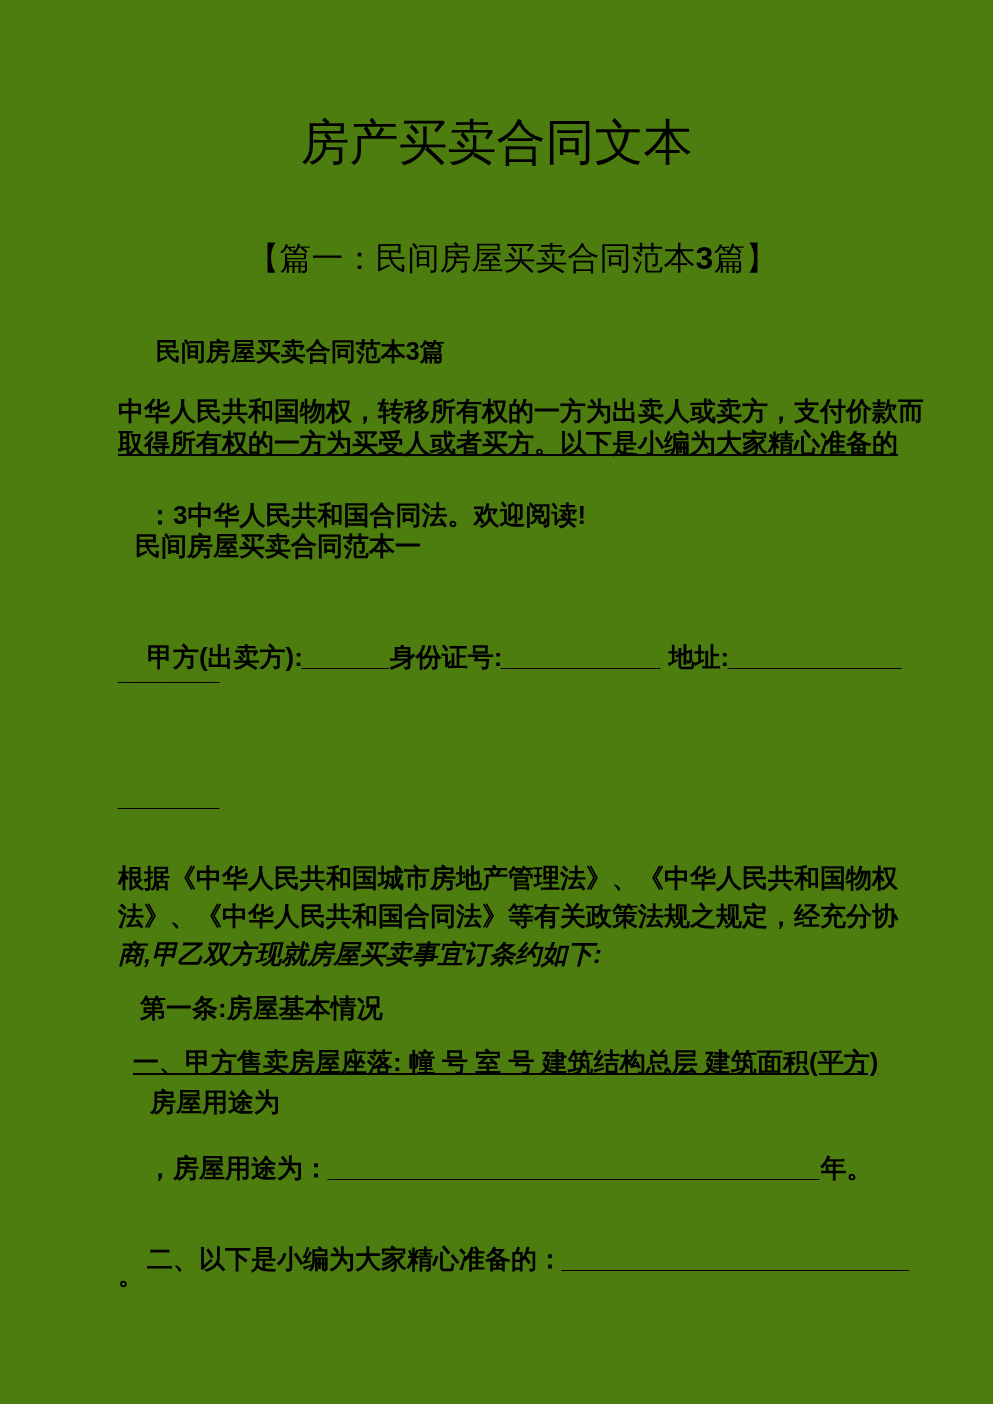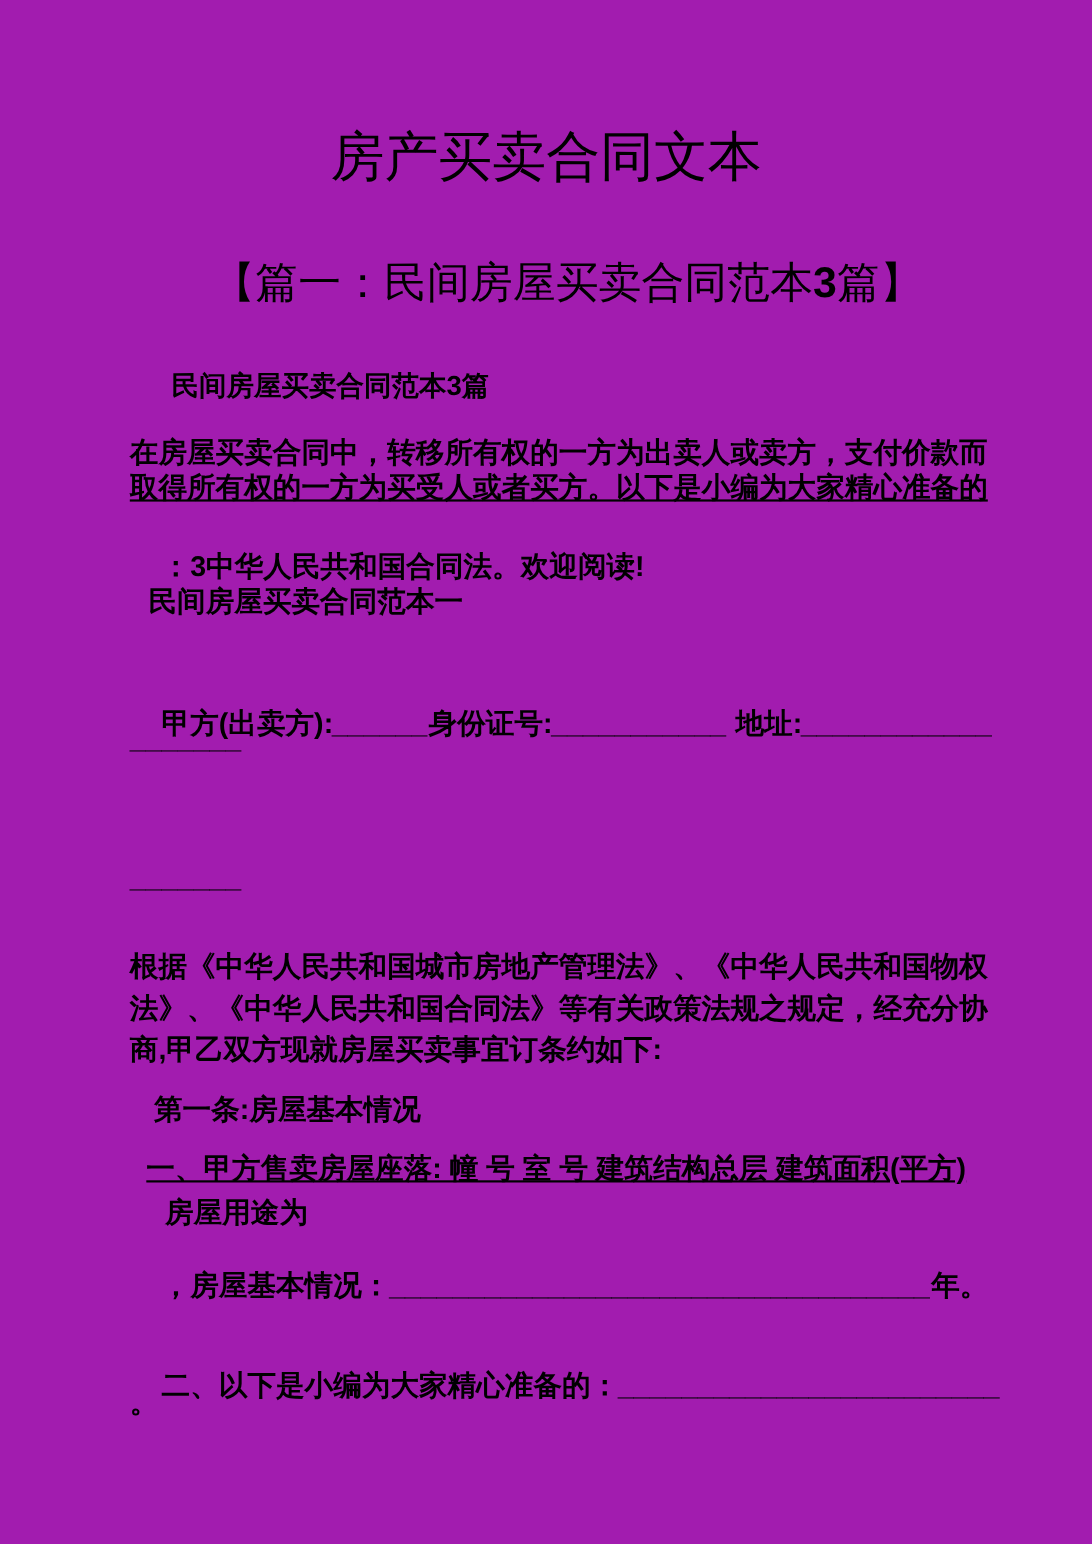--- a/index.html
+++ b/index.html
@@ -1,21 +1,21 @@
 <!DOCTYPE html>
 <html><head>
 <meta charset="utf-8">
 <style>
   html, body { margin: 0; padding: 0; background: #e8e8e8; }
   .page {
     position: relative;
     width: 993px;
     height: 1404px;
     margin: 0 auto;
-    background: #a21caf;
+    background: #4d7c0f;
     color: #000000;
     overflow: hidden;
   }
   .line {
     position: absolute;
     white-space: pre;
     color: #000000;
   }
   .serif {
     font-family: "Liberation Serif", serif;
@@ -29,21 +29,21 @@
   }
   .title {
     left: 0; width: 100%;
     text-align: center;
     font-size: 49px;
     line-height: 49px;
   }
   .subtitle {
     left: 0; width: 100%;
     text-align: center;
-    font-size: 39px;
+    font-size: 32px;
     line-height: 36px;
   }
   .h1size { font-size: 25px; line-height: 30px; }
   .num {
     font-family: "Liberation Sans", sans-serif;
     font-weight: 700;
   }
   .just {
     width: 757px;
     text-align: justify;
@@ -59,45 +59,45 @@
   <div class="line serif title" style="top:118px;">房产买卖合同文本</div>
 
   <div class="line serif subtitle" style="top:204px;">
     <span>【篇一：民间房屋买卖合同范本</span><span class="num">3</span><span>篇】</span>
   </div>
 
   <div class="line bodytxt h1size" style="top:306px; left:128px;">
     <span>民间房屋买卖合同范本</span><span class="num">3</span><span>篇</span>
   </div>
 
-  <div class="line bodytxt just" style="top:398px; left:118px;">在房屋买卖合同中，转移所有权的一方为出卖人或卖方，支付价款而</div>
+  <div class="line bodytxt just" style="top:398px; left:118px;">中华人民共和国物权，转移所有权的一方为出卖人或卖方，支付价款而</div>
   <div class="line bodytxt just" style="top:430px; left:118px;text-decoration:underline;">取得所有权的一方为买受人或者买方。以下是小编为大家精心准备的</div>
   <div class="line bodytxt" style="top:476px; left:118px;">
     <span>：</span><span class="num">3</span><span>中华人民共和国合同法。欢迎阅读!</span>
   </div>
 
   <div class="line bodytxt" style="top:533px; left:135px;">民间房屋买卖合同范本一</div>
 
   <div class="line bodytxt" style="top:618px; left:118px;">
     <span>甲方(出卖方):</span><span class="blank">______</span><span>身份证号:</span><span class="blank">___________</span><span> 地址:</span><span class="blank">____________</span>
   </div>
   <div class="line bodytxt" style="top:658px; left:118px;">_______</div>
 
   <div class="line bodytxt" style="top:784px; left:118px;">_______</div>
 
   <div class="line bodytxt just" style="top:903px; left:118px;">法》、《中华人民共和国合同法》等有关政策法规之规定，经充分协</div>
   <div class="line bodytxt just" style="top:865px; left:118px;">根据《中华人民共和国城市房地产管理法》、《中华人民共和国物权</div>
-  <div class="line bodytxt" style="top:941px; left:118px;">商,甲乙双方现就房屋买卖事宜订条约如下:</div>
+  <div class="line bodytxt" style="top:941px; left:118px;font-style:italic;">商,甲乙双方现就房屋买卖事宜订条约如下:</div>
 
   <div class="line bodytxt" style="top:995px; left:140px;">第一条:房屋基本情况</div>
 
   <div class="line bodytxt" style="top:1049px; left:133px;text-decoration:underline;">一、甲方售卖房屋座落: 幢 号 室 号 建筑结构总层 建筑面积(平方)</div>
   <div class="line bodytxt" style="top:1089px; left:118px;margin-left:32px;">房屋用途为</div>
   <div class="line bodytxt" style="top:1129px; left:118px;">
-    <span>，房屋基本情况：</span><span class="blank">__________________________________</span><span>年。</span>
+    <span>，房屋用途为：</span><span class="blank">__________________________________</span><span>年。</span>
   </div>
 
   <div class="line bodytxt" style="top:1220px; left:118px;">
     <span>二、以下是小编为大家精心准备的：</span><span class="blank">________________________</span>
   </div>
   <div class="line bodytxt" style="top:1262px; left:118px;">。</div>
 
 </div>
 
 </body></html>

